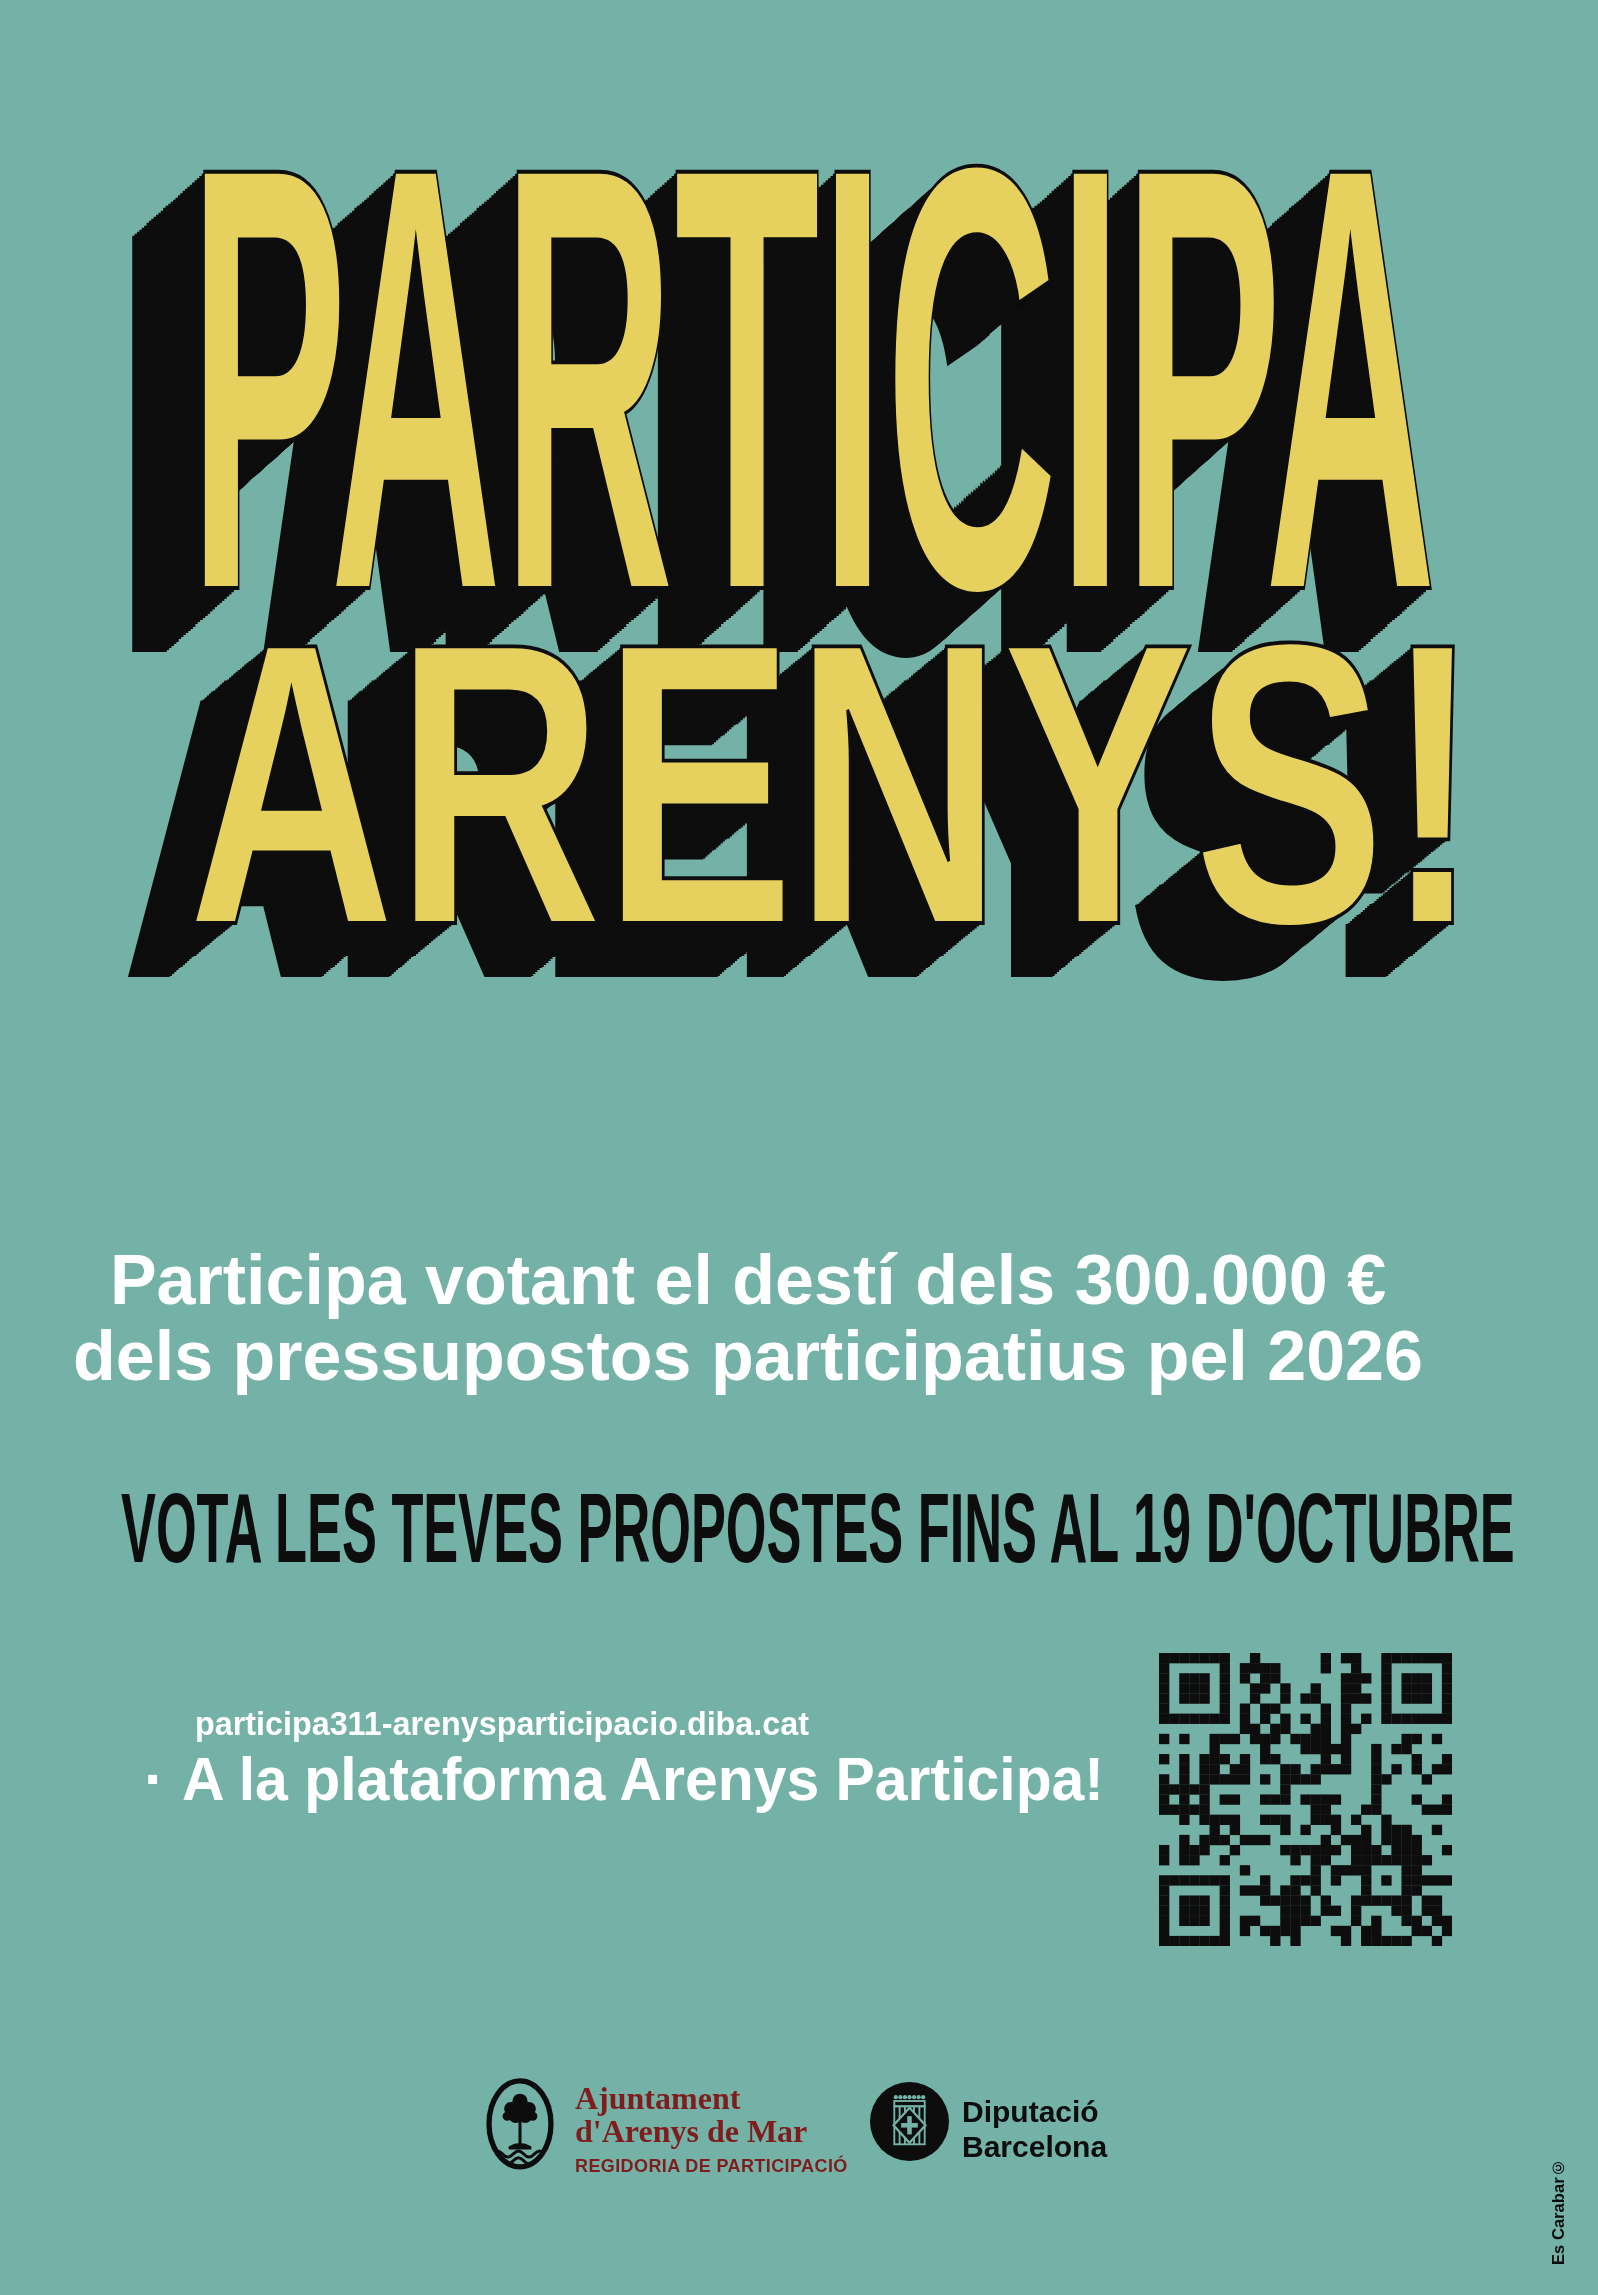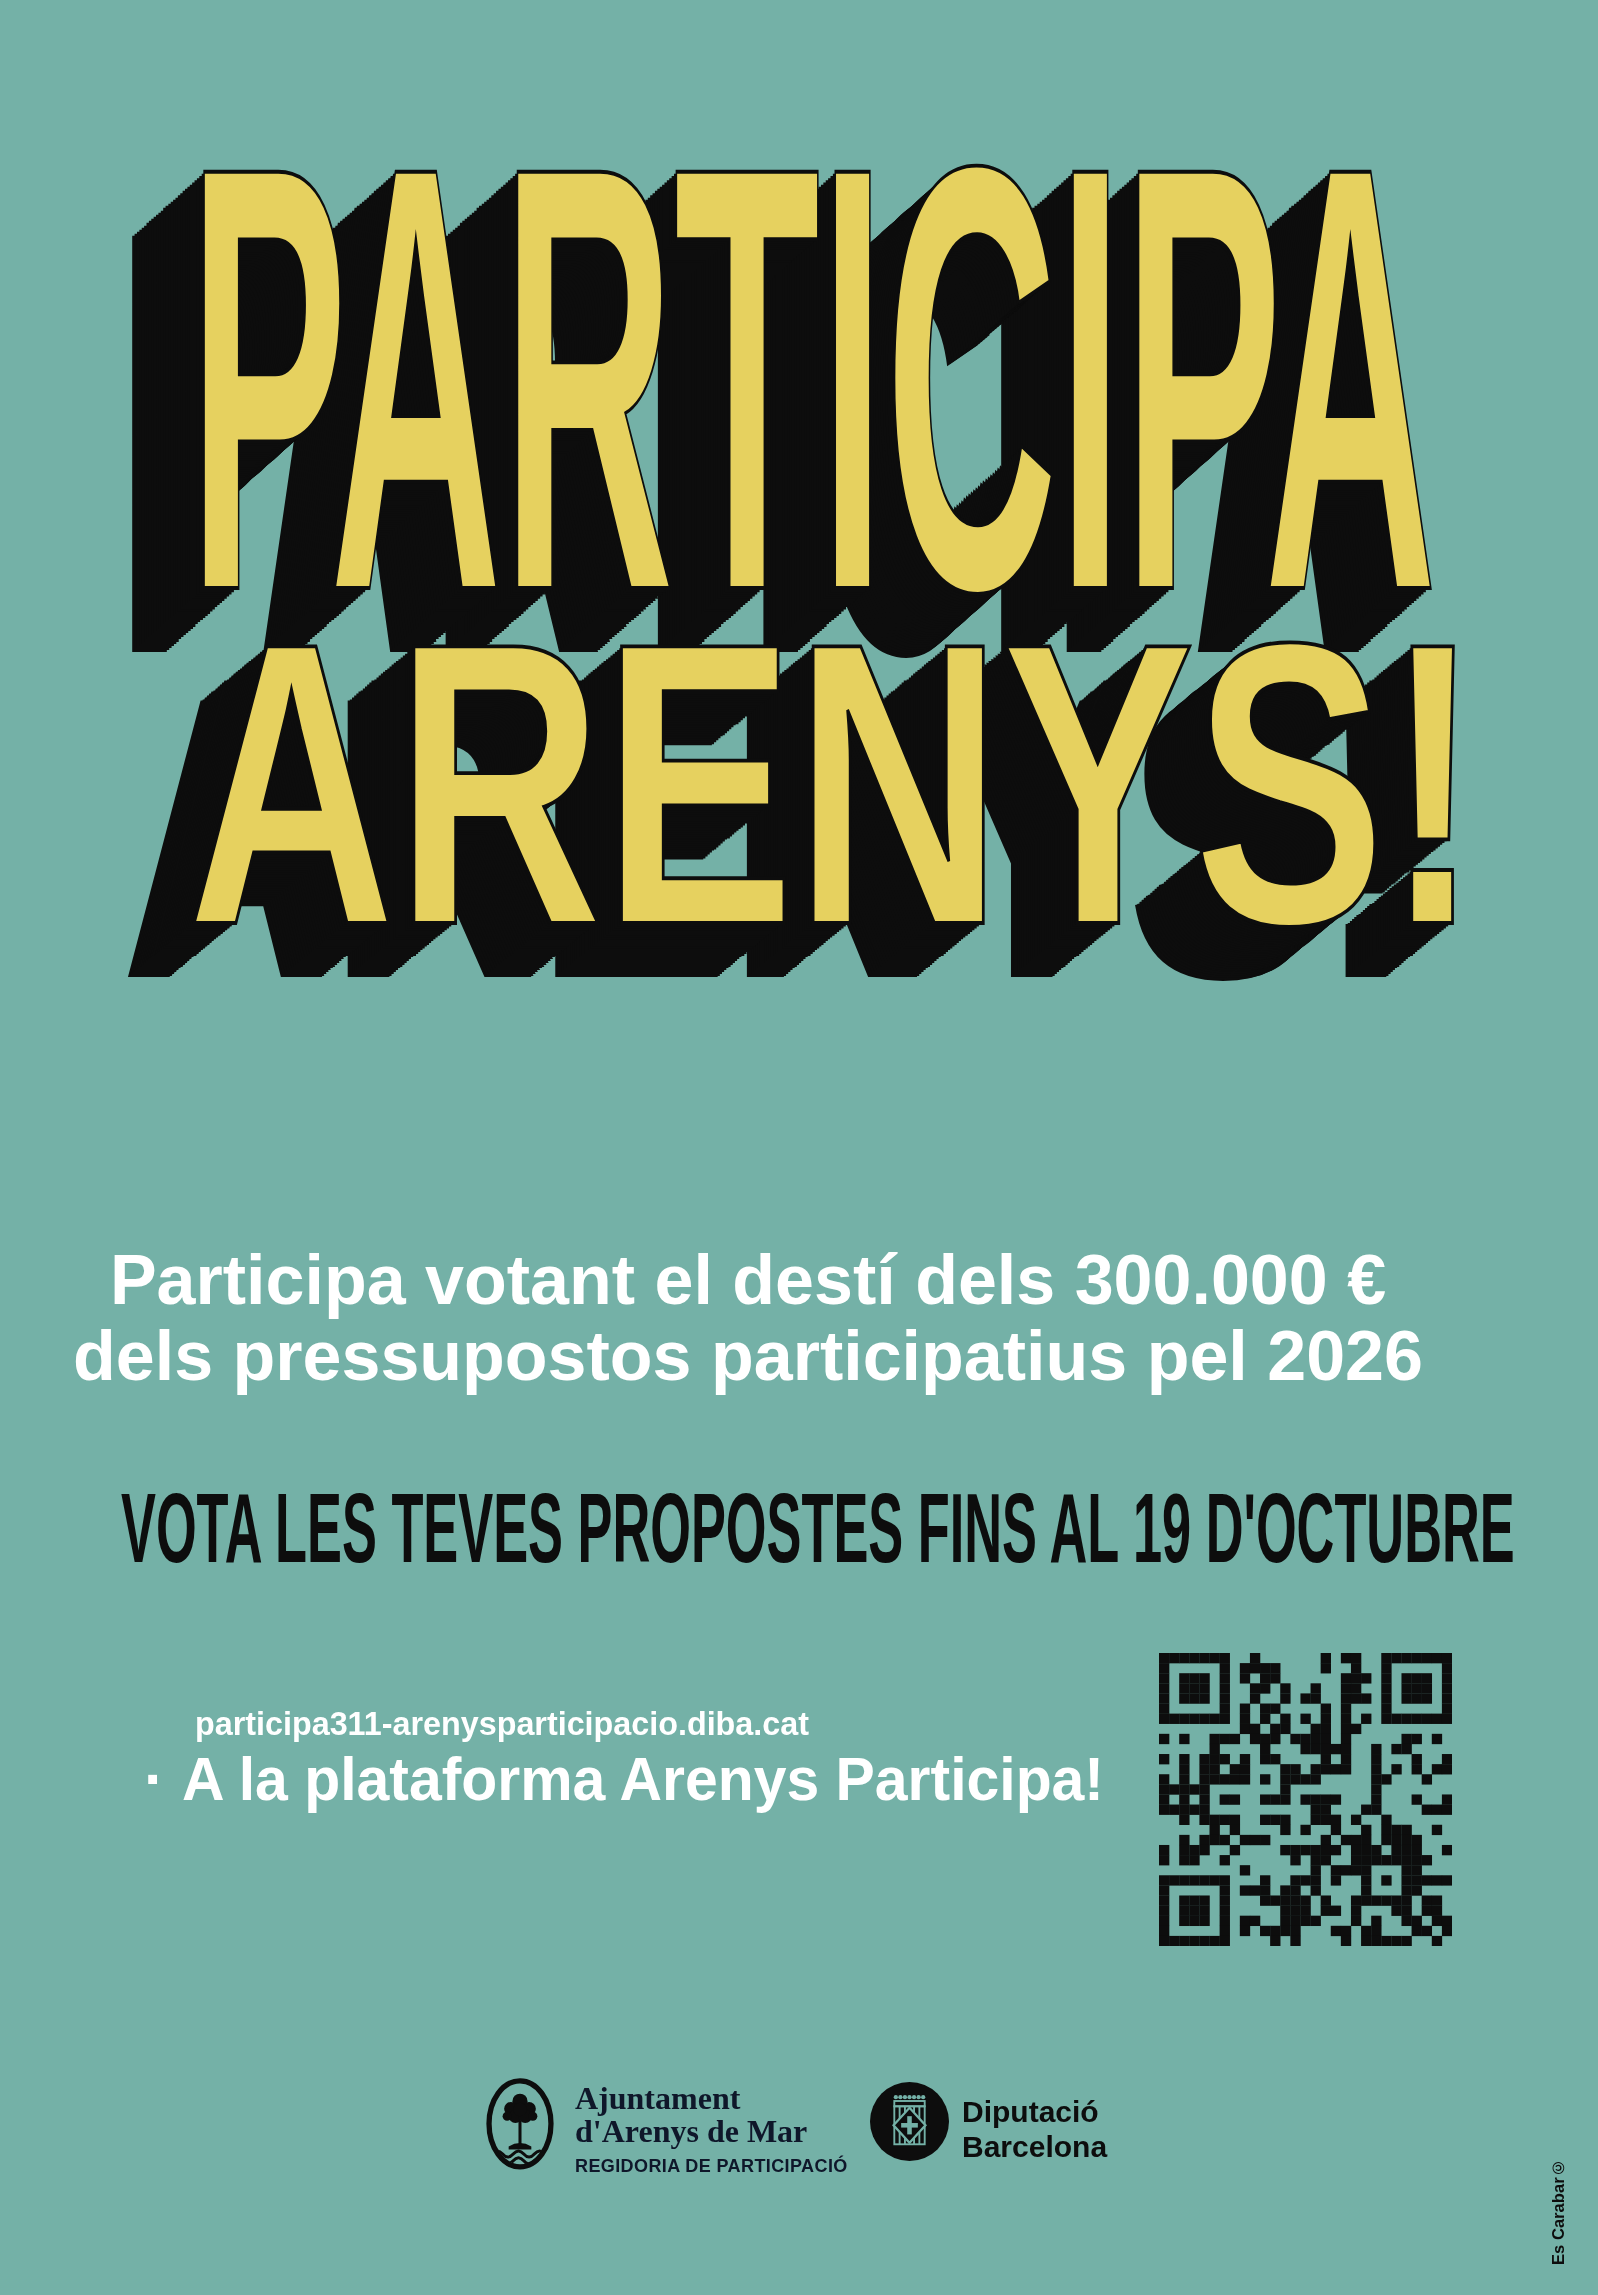--- a/index.html
+++ b/index.html
@@ -60,21 +60,21 @@
   .more-info .scale{display:inline-block;transform:scaleX(0.95);transform-origin:left top;}
   
   .qr-box{position:absolute;top:1653px;left:1159px;width:293px;height:293px;}
   .qr-box svg{display:block;width:100%;height:100%;}
   
   .footer-logo{position:absolute;}
   .aj-logo{top:2077px;left:486px;width:68px;height:94px;}
   .aj-text{
     position:absolute;top:2082px;left:575px;
     font-family:"Liberation Serif",serif;
-    color:#0f172a;font-size:32px;line-height:33px;font-weight:bold;
+    color:#7f1d1d;font-size:32px;line-height:33px;font-weight:bold;
     letter-spacing:0;
   }
   .aj-sub{
     font-family:"Liberation Sans",sans-serif;
     font-weight:bold;font-size:18px;line-height:18px;
     margin-top:9px;letter-spacing:0.4px;
   }
   .dip-logo{top:2082px;left:870px;width:79px;height:79px;}
   .dip-text{
     position:absolute;top:2094px;left:962px;

